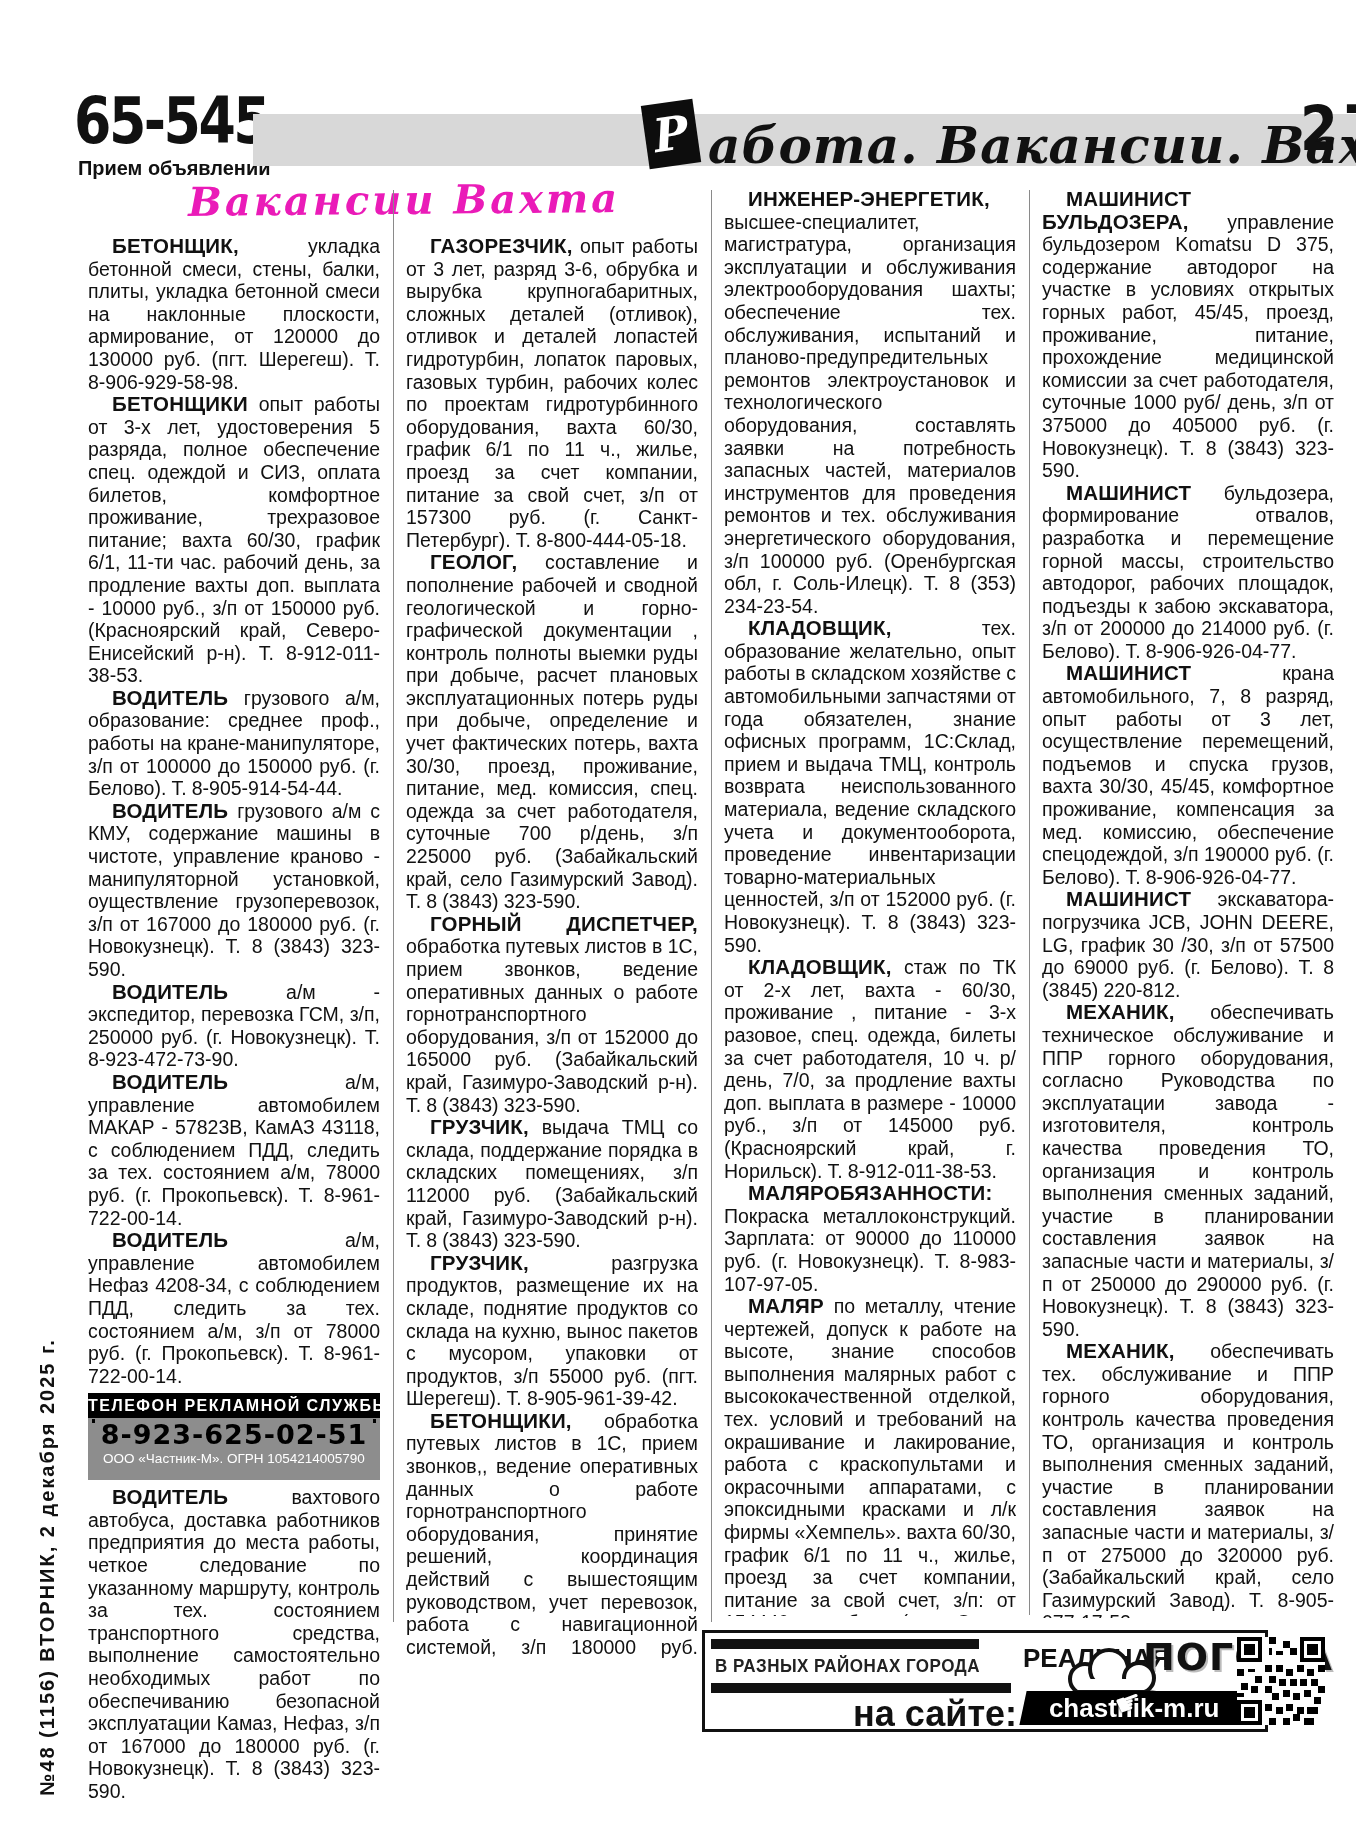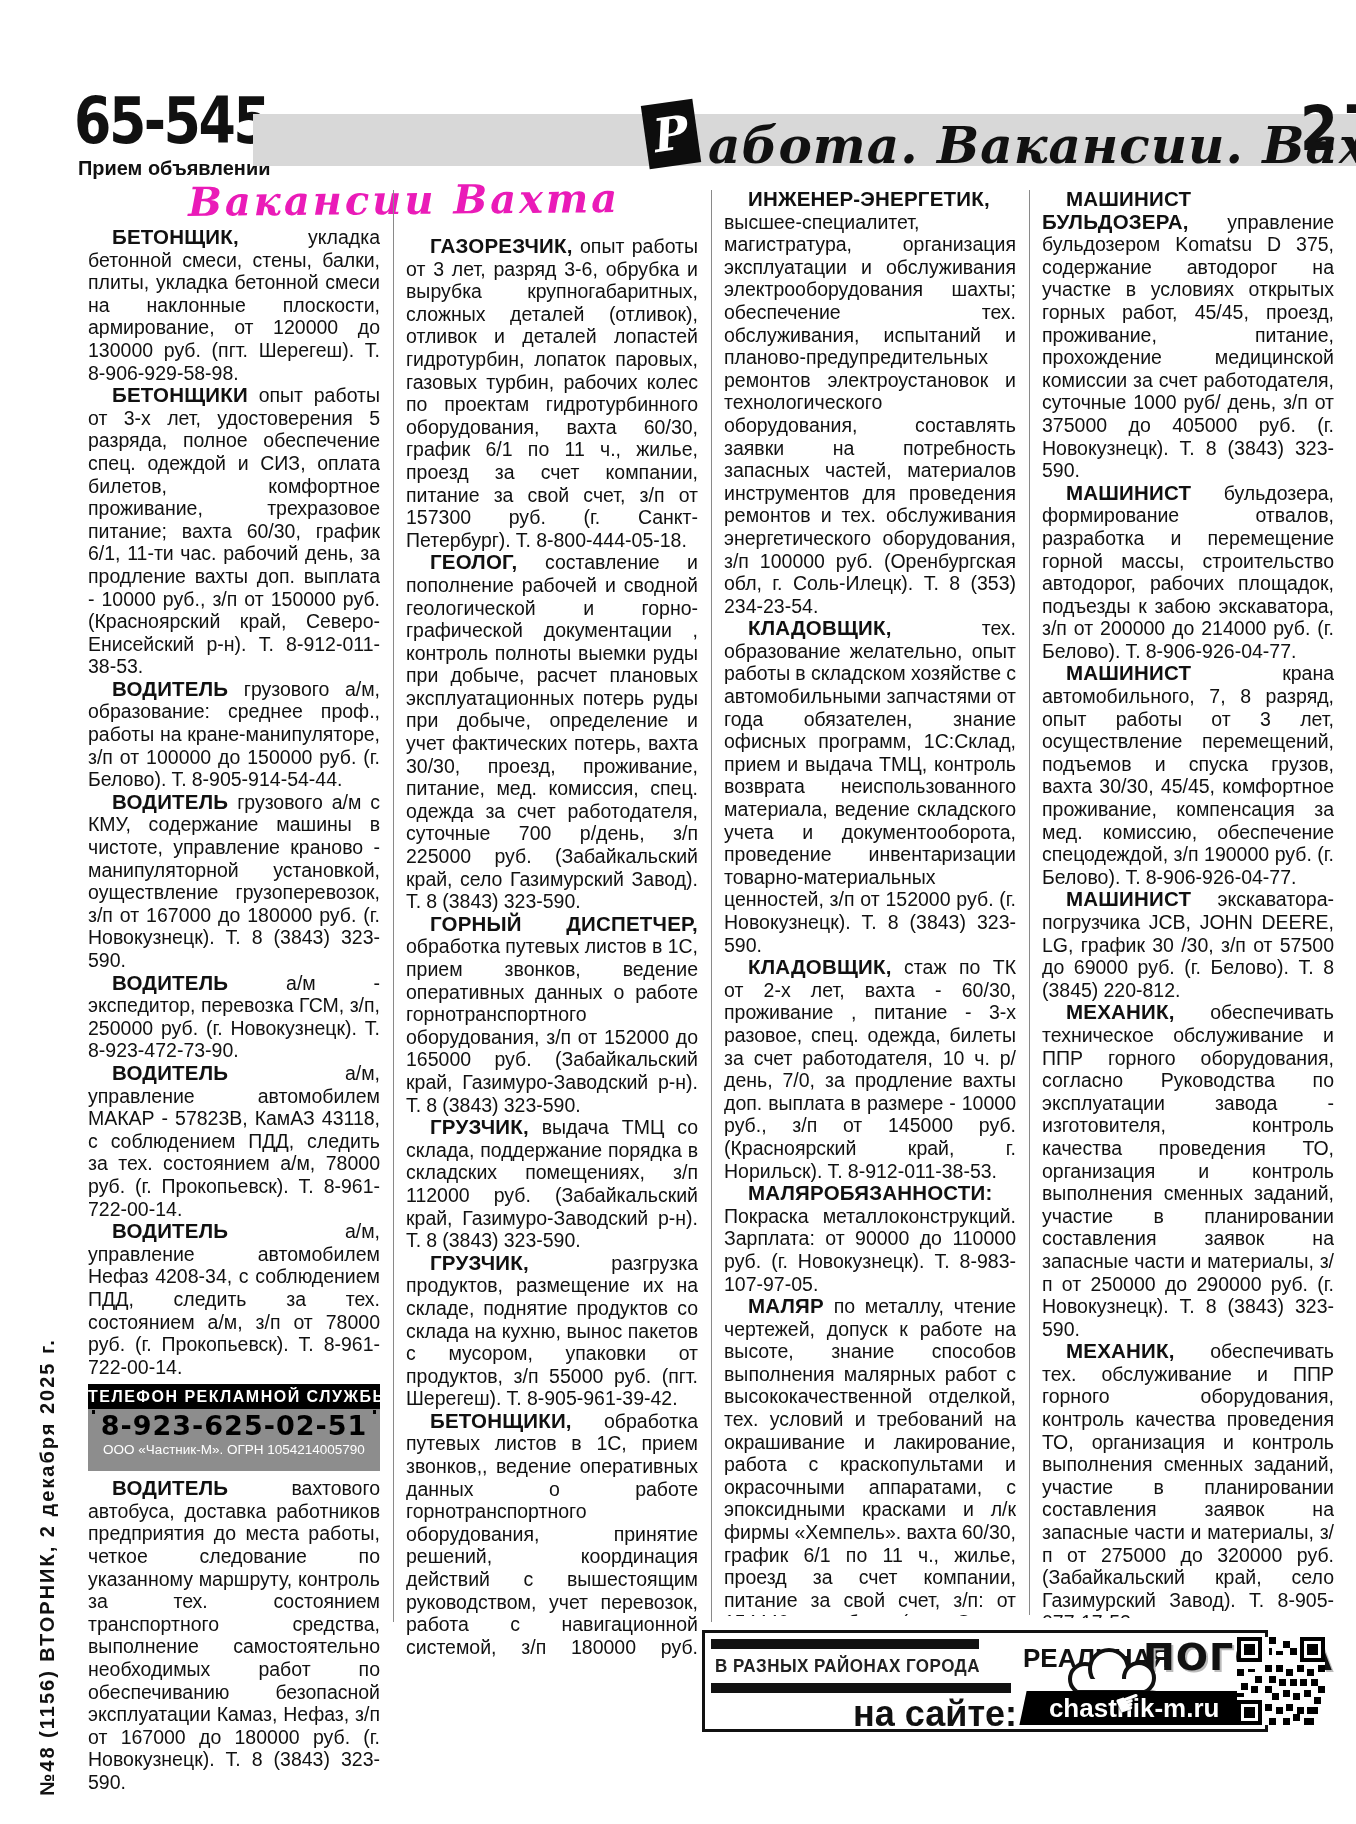--- a/index.html
+++ b/index.html
@@ -18,21 +18,21 @@
   .section-title{position:absolute;left:708px;top:116px;font-family:"DejaVu Serif",serif;
         font-style:italic;font-weight:bold;font-size:50px;letter-spacing:1px;white-space:nowrap;}
   .page-num{position:absolute;left:1300px;top:92px;font-family:"DejaVu Sans",sans-serif;
         font-weight:bold;font-size:62px;letter-spacing:6px;transform:scaleX(.88);
         transform-origin:left top;white-space:nowrap;}
   .subsection{position:absolute;left:188px;top:176px;font-family:"DejaVu Serif",serif;
         font-style:italic;font-weight:bold;font-size:40px;letter-spacing:3px;color:#ea1bb8;
         white-space:nowrap;transform:rotate(-.5deg);}
   
   .col{position:absolute;width:292px;overflow:hidden;}
-  .col1{left:88px;top:226px;height:1578px;}
+  .col1{left:88px;top:235px;height:1578px;}
   .col2{left:406px;top:235px;height:1425px;}
   .col3{left:724px;top:188px;height:1428px;}
   .col4{left:1042px;top:188px;height:1430px;}
   .ad{margin:0;font-size:19.5px;line-height:22.6px;text-align:justify;text-indent:24px;
       hyphens:auto;-webkit-hyphens:auto;word-spacing:-.3px;}
   .ad b{font-size:20.5px;letter-spacing:.2px;}
   .vrule{position:absolute;top:190px;width:1px;height:1432px;background:#8a8a8a;}
   
   .ad-banner{margin:6px 0 6px 0;background:#111;padding:0;}
   .ad-banner .l1{background:#000;color:#fff;font-weight:bold;font-size:16px;letter-spacing:1.5px;

